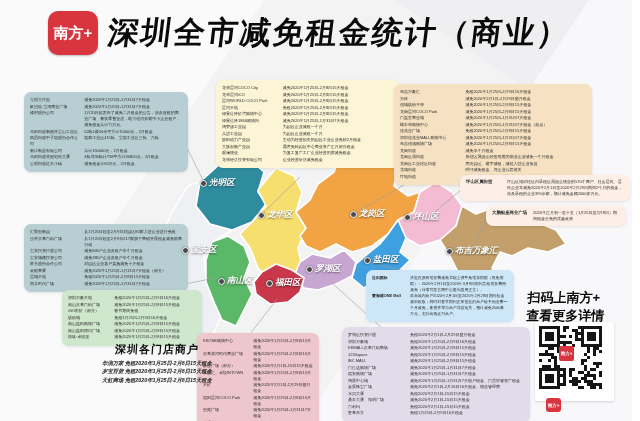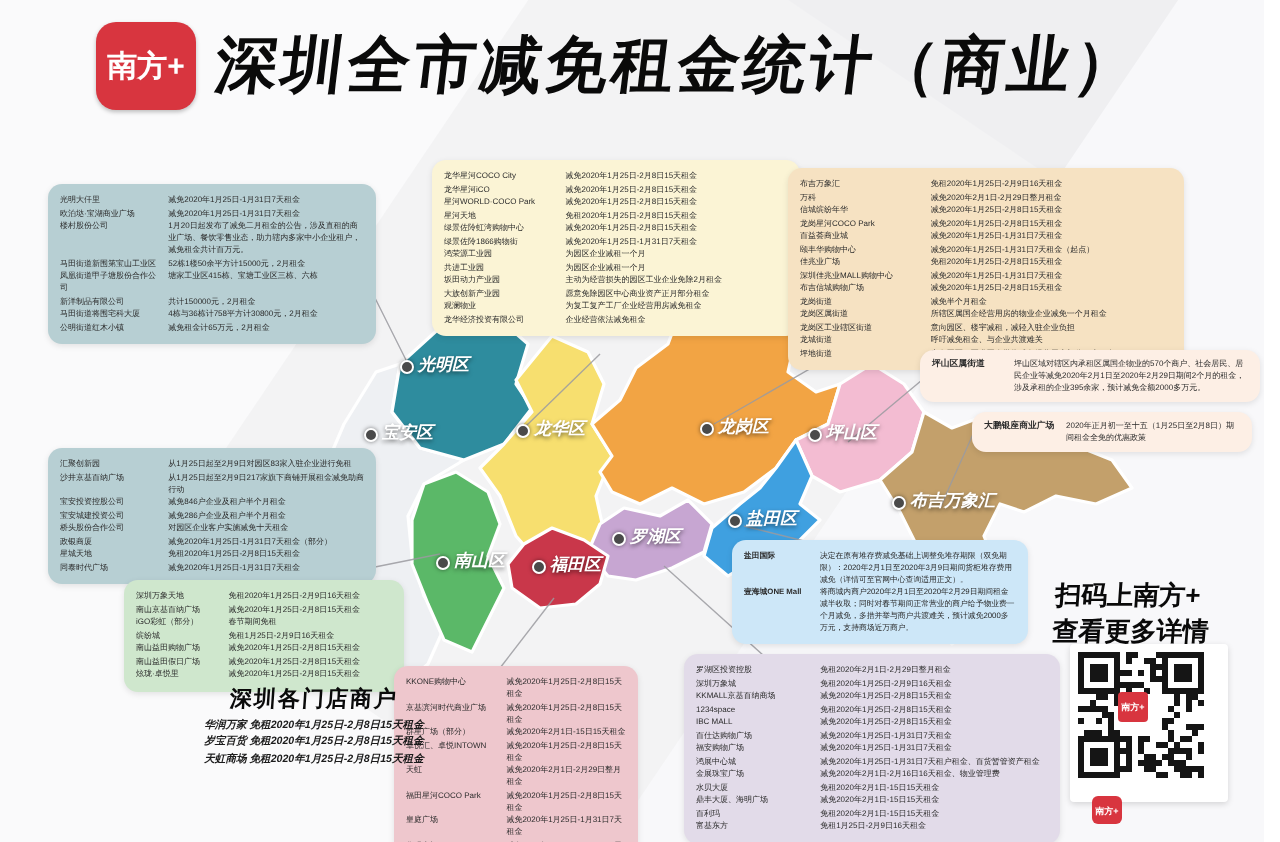--- a/index.html
+++ b/index.html
@@ -92,21 +92,21 @@
       <line x1="250" y1="334" x2="277" y2="299"></line>
       <line x1="382" y1="328" x2="332" y2="283"></line>
       <line x1="237" y1="347" x2="207" y2="338"></line>
     </g>
   </svg>
 
   <div class="dlabel" style="left:200px;top:177px">
     <span class="pin"></span>
     <span>光明区</span>
     </div>
-  <div class="dlabel" style="left:182px;top:211px">
+  <div class="dlabel" style="left:182px;top:244px">
     <span class="pin"></span>
     <span>宝安区</span>
     </div>
   <div class="dlabel" style="left:258px;top:209px">
     <span class="pin"></span>
     <span>龙华区</span>
     </div>
   <div class="dlabel" style="left:350px;top:208px">
     <span class="pin"></span>
     <span>龙岗区</span>

